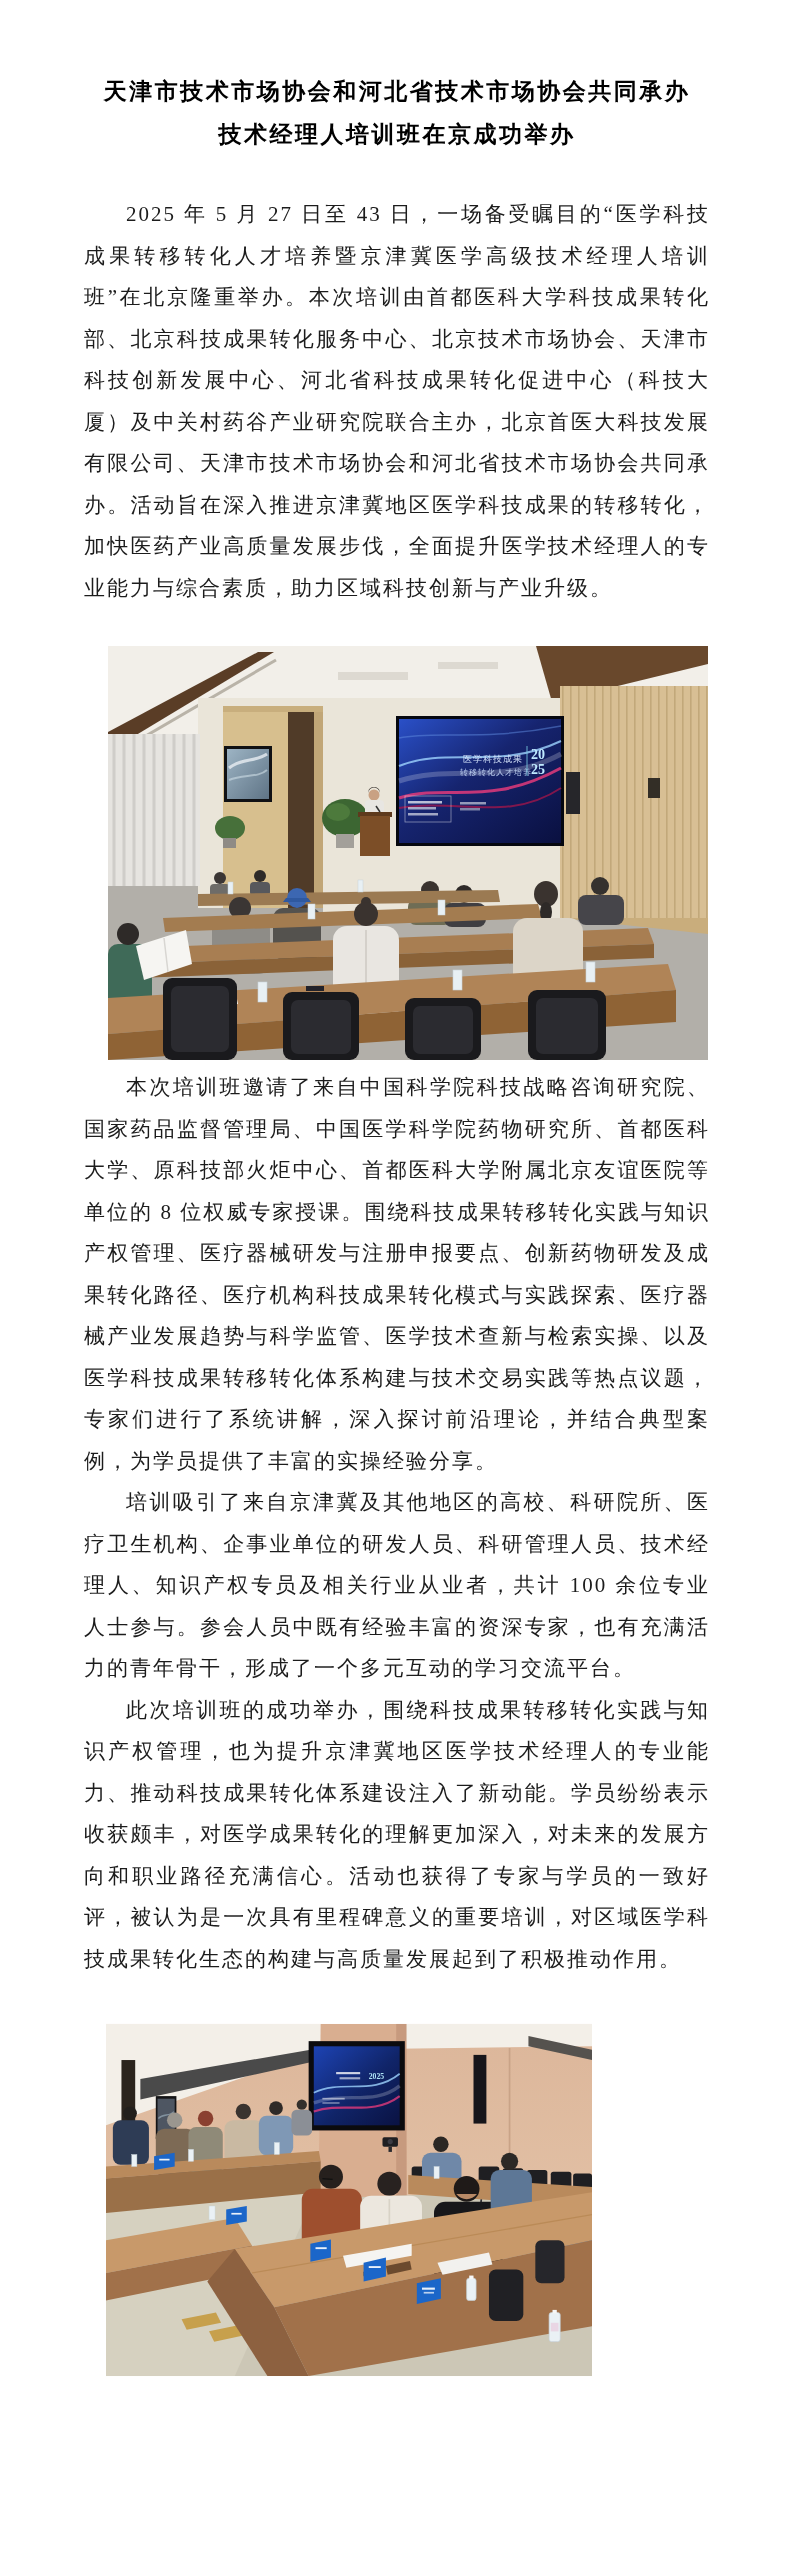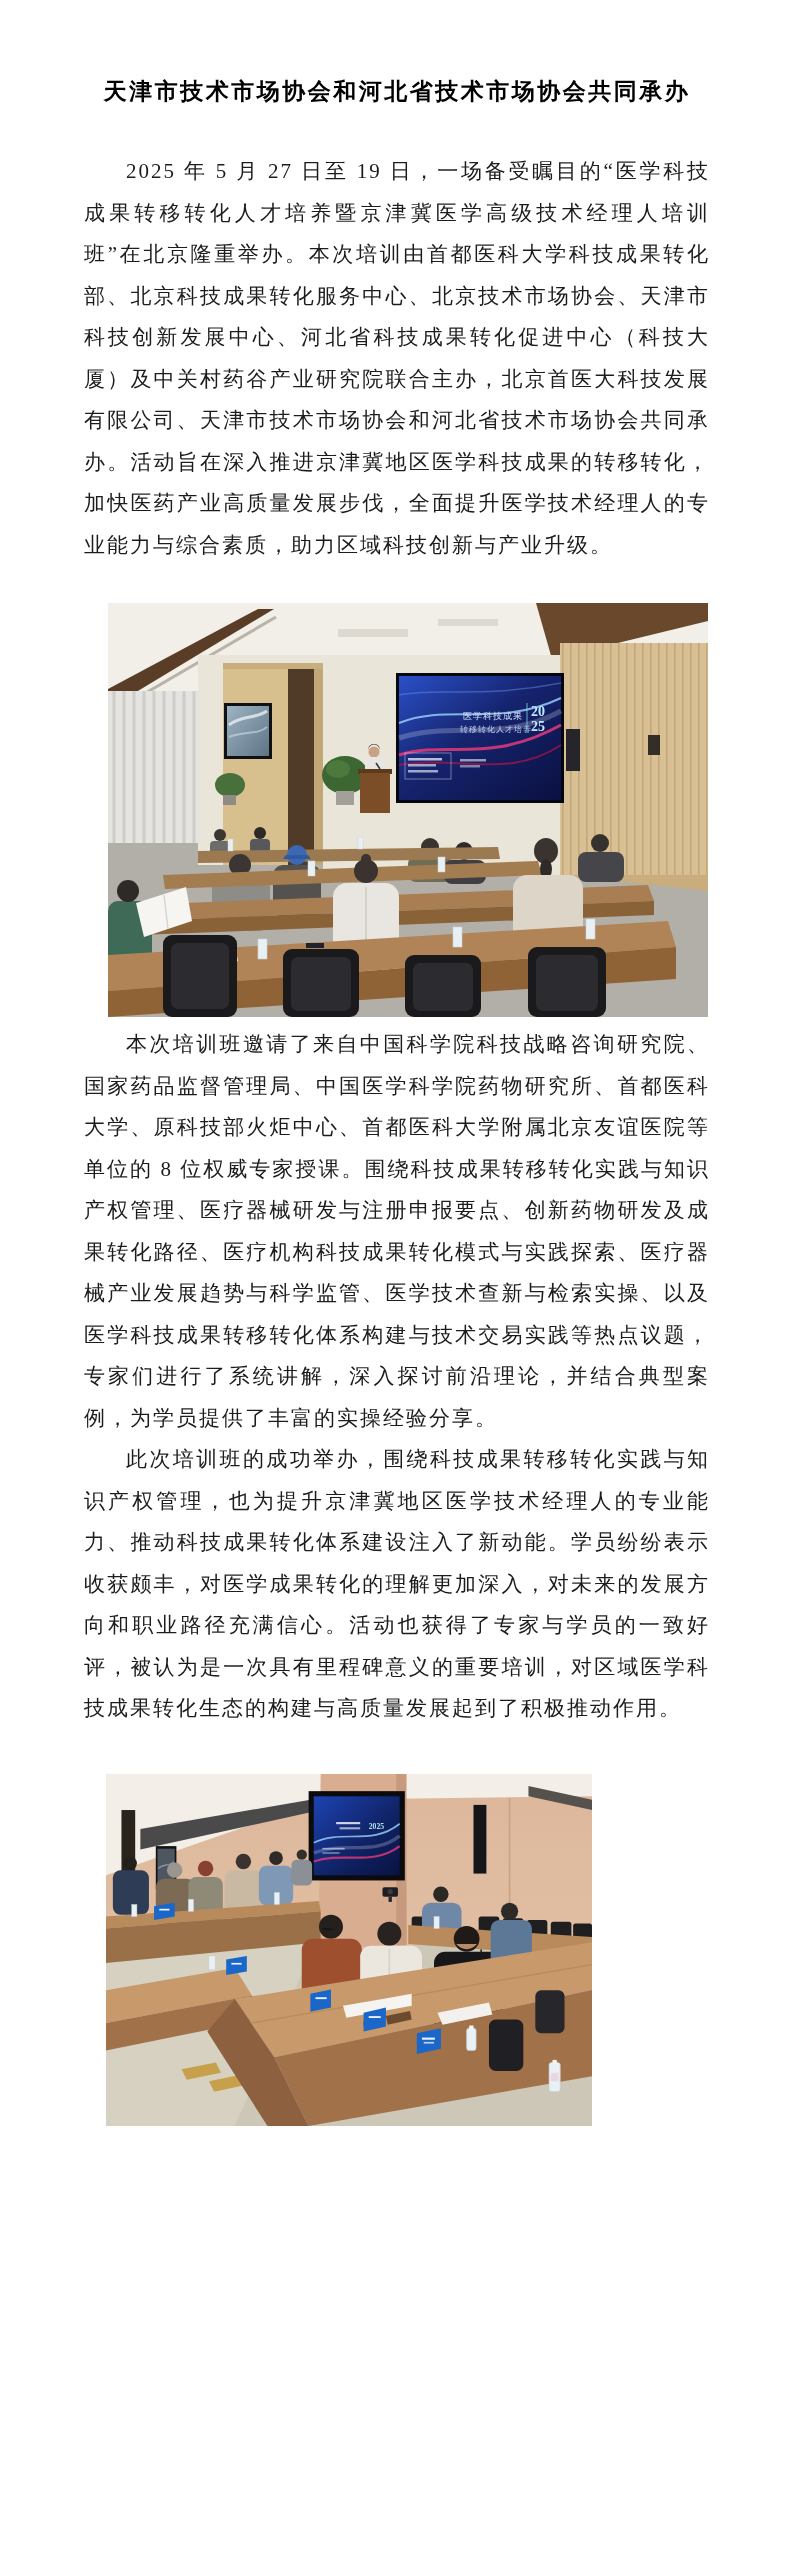--- a/index.html
+++ b/index.html
@@ -20,23 +20,24 @@
   .photo-2{margin:15px 0 0 22px;width:486px;height:410px;}
   .photo svg{display:block;width:100%;height:100%;}
 </style>
 </head>
 <body>
 
 <div class="page">
 
   <h1 class="title">
     <span class="title-line">天津市技术市场协会和河北省技术市场协会共同承办</span>
+    <span class="title-line">技术经理人培训班在京成功举办</span>
   </h1>
 
-  <p class="body-para">2025 年 5 月 27 日至 19 日，一场备受瞩目的“医学科技成果转移转化人才培养暨京津冀医学高级技术经理人培训班”在北京隆重举办。本次培训由首都医科大学科技成果转化部、北京科技成果转化服务中心、北京技术市场协会、天津市科技创新发展中心、河北省科技成果转化促进中心（科技大厦）及中关村药谷产业研究院联合主办，北京首医大科技发展有限公司、天津市技术市场协会和河北省技术市场协会共同承办。活动旨在深入推进京津冀地区医学科技成果的转移转化，加快医药产业高质量发展步伐，全面提升医学技术经理人的专业能力与综合素质，助力区域科技创新与产业升级。</p>
+  <p class="body-para">2025 年 5 月 27 日至 43 日，一场备受瞩目的“医学科技成果转移转化人才培养暨京津冀医学高级技术经理人培训班”在北京隆重举办。本次培训由首都医科大学科技成果转化部、北京科技成果转化服务中心、北京技术市场协会、天津市科技创新发展中心、河北省科技成果转化促进中心（科技大厦）及中关村药谷产业研究院联合主办，北京首医大科技发展有限公司、天津市技术市场协会和河北省技术市场协会共同承办。活动旨在深入推进京津冀地区医学科技成果的转移转化，加快医药产业高质量发展步伐，全面提升医学技术经理人的专业能力与综合素质，助力区域科技创新与产业升级。</p>
 
   <figure class="photo photo-1">
     <svg viewBox="0 0 600 414" xmlns="http://www.w3.org/2000/svg">
       <defs>
         <linearGradient id="ledGrad" x1="0" y1="0" x2="1" y2="1">
           <stop offset="0" stop-color="#2a50c8"></stop>
             <stop offset="0.45" stop-color="#16246f"></stop>
             <stop offset="1" stop-color="#0a1040"></stop>
         </linearGradient>
         <linearGradient id="tvGrad" x1="0" y1="0" x2="1" y2="1">
@@ -195,20 +196,21 @@
           <rect x="183" y="354" width="60" height="54" rx="7" fill="#2b2b30"></rect>
         <rect x="297" y="352" width="76" height="62" rx="9"></rect>
           <rect x="305" y="360" width="60" height="48" rx="7" fill="#2b2b30"></rect>
         <rect x="420" y="344" width="78" height="70" rx="9"></rect>
           <rect x="428" y="352" width="62" height="56" rx="7" fill="#2b2b30"></rect>
       </g>
     </svg>
   </figure>
 
   <p class="body-para">本次培训班邀请了来自中国科学院科技战略咨询研究院、国家药品监督管理局、中国医学科学院药物研究所、首都医科大学、原科技部火炬中心、首都医科大学附属北京友谊医院等单位的 8 位权威专家授课。围绕科技成果转移转化实践与知识产权管理、医疗器械研发与注册申报要点、创新药物研发及成果转化路径、医疗机构科技成果转化模式与实践探索、医疗器械产业发展趋势与科学监管、医学技术查新与检索实操、以及医学科技成果转移转化体系构建与技术交易实践等热点议题，专家们进行了系统讲解，深入探讨前沿理论，并结合典型案例，为学员提供了丰富的实操经验分享。</p>
+  <p class="body-para">培训吸引了来自京津冀及其他地区的高校、科研院所、医疗卫生机构、企事业单位的研发人员、科研管理人员、技术经理人、知识产权专员及相关行业从业者，共计 100 余位专业人士参与。参会人员中既有经验丰富的资深专家，也有充满活力的青年骨干，形成了一个多元互动的学习交流平台。</p>
   <p class="body-para">此次培训班的成功举办，围绕科技成果转移转化实践与知识产权管理，也为提升京津冀地区医学技术经理人的专业能力、推动科技成果转化体系建设注入了新动能。学员纷纷表示收获颇丰，对医学成果转化的理解更加深入，对未来的发展方向和职业路径充满信心。活动也获得了专家与学员的一致好评，被认为是一次具有里程碑意义的重要培训，对区域医学科技成果转化生态的构建与高质量发展起到了积极推动作用。</p>
 
   <figure class="photo photo-2">
     <svg viewBox="0 0 566 410" xmlns="http://www.w3.org/2000/svg">
       <defs>
         <linearGradient id="ledGrad2" x1="0" y1="0" x2="1" y2="1">
           <stop offset="0" stop-color="#1d43b4"></stop>
             <stop offset="0.55" stop-color="#102468"></stop>
             <stop offset="1" stop-color="#0a1242"></stop>
         </linearGradient>

